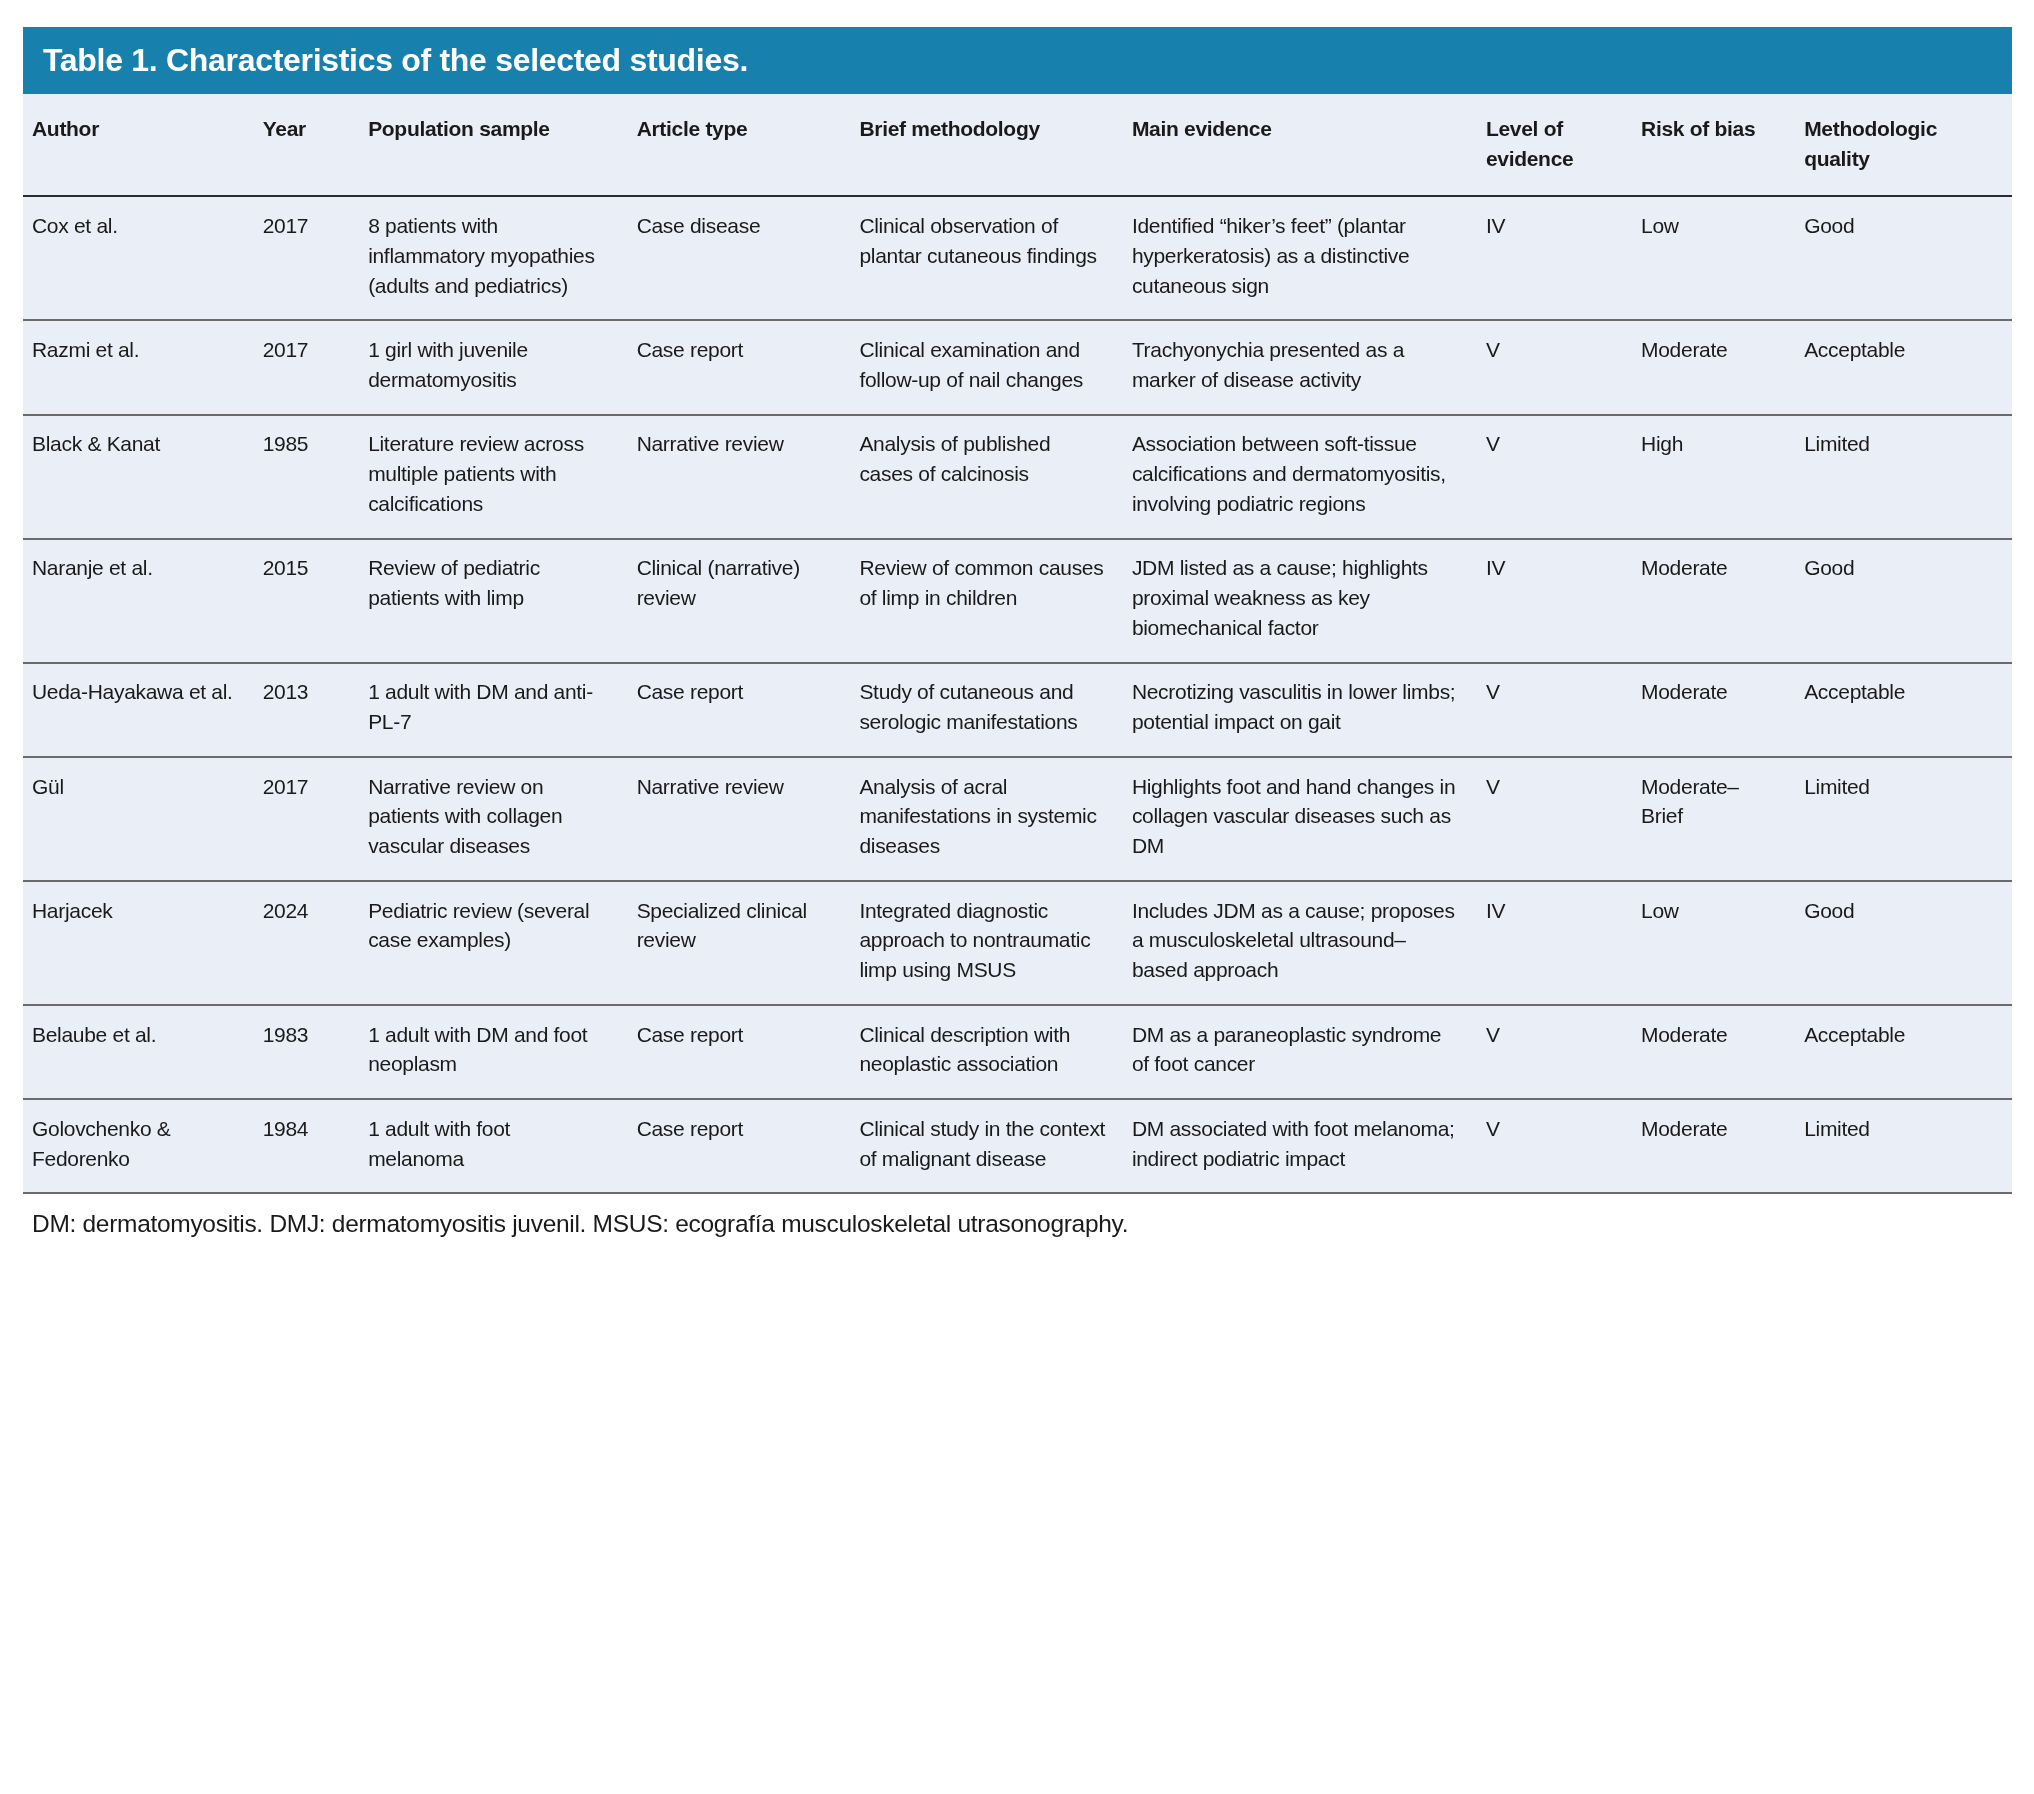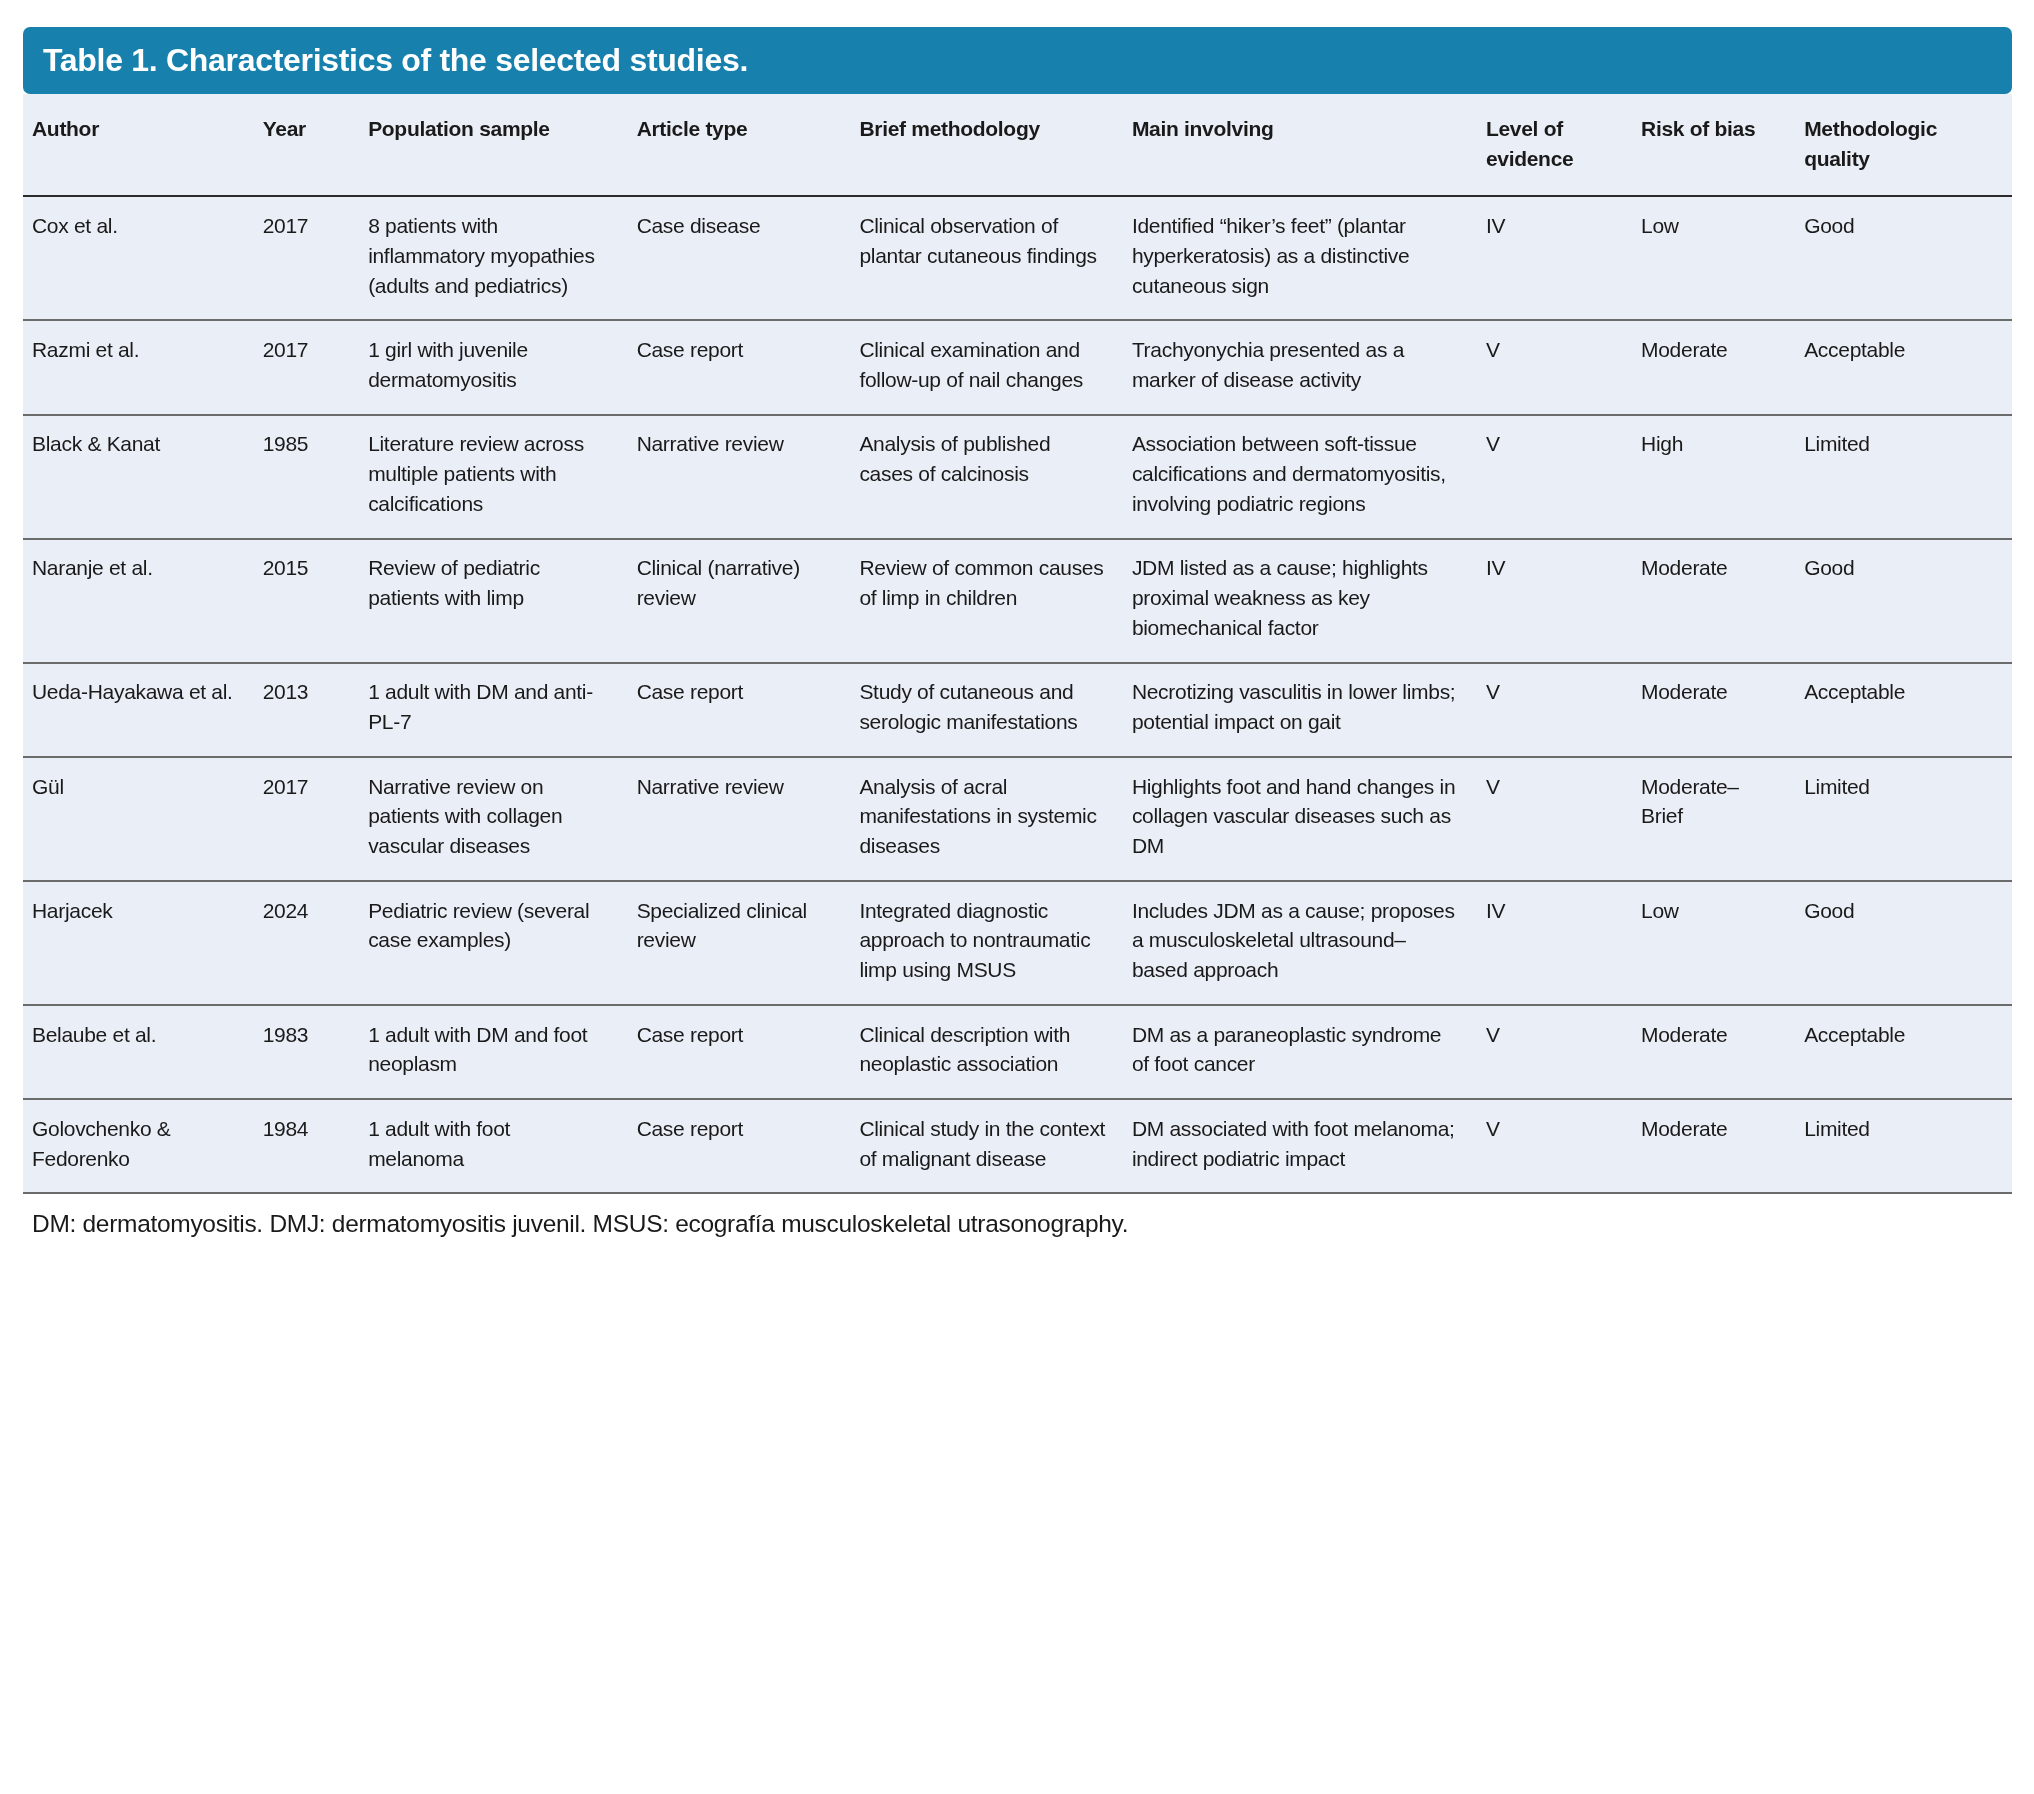--- a/index.html
+++ b/index.html
@@ -17,21 +17,20 @@
     padding: 27px 23px 18px 23px;
   }
   .title-bar {
     background: #1780ad;
     color: #ffffff;
     font-size: 32px;
     font-weight: bold;
     padding: 14.5px 20px 15.5px 20px;
     letter-spacing: -0.3px;
     line-height: 1.15;
-    border-radius: 7px;
   }
   table.studies {
     width: 100%;
     border-collapse: collapse;
     table-layout: fixed;
     background: #eaeef7;
     font-size: 21px;
     letter-spacing: -0.3px;
   }
   table.studies th, table.studies td {
@@ -83,21 +82,21 @@
       <col class="c-risk">
       <col class="c-quality">
     </colgroup>
     <thead>
       <tr id="header-row">
           <th>Author</th>
           <th>Year</th>
           <th>Population sample</th>
           <th>Article type</th>
           <th>Brief methodology</th>
-          <th>Main involving</th>
+          <th>Main evidence</th>
           <th>Level of evidence</th>
           <th>Risk of bias</th>
           <th>Methodologic quality</th>
         </tr>
     </thead>
     <tbody id="table-body">
         <tr>
           <td>Cox et al.</td>
           <td>2017</td>
           <td>8 patients with inflammatory myopathies (adults and pediatrics)</td>

